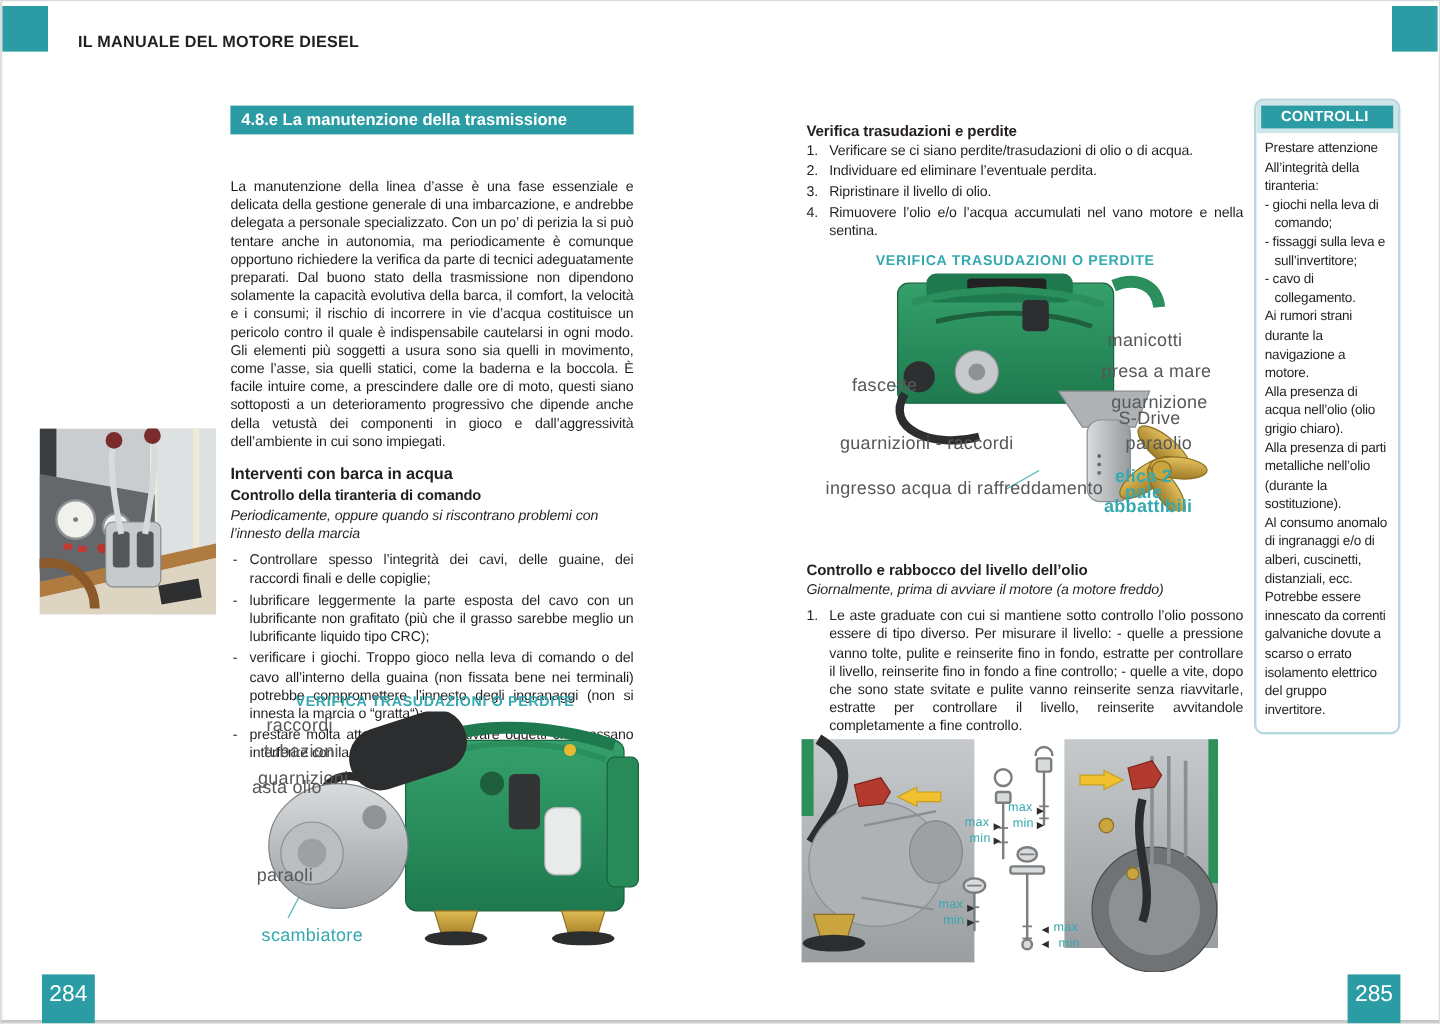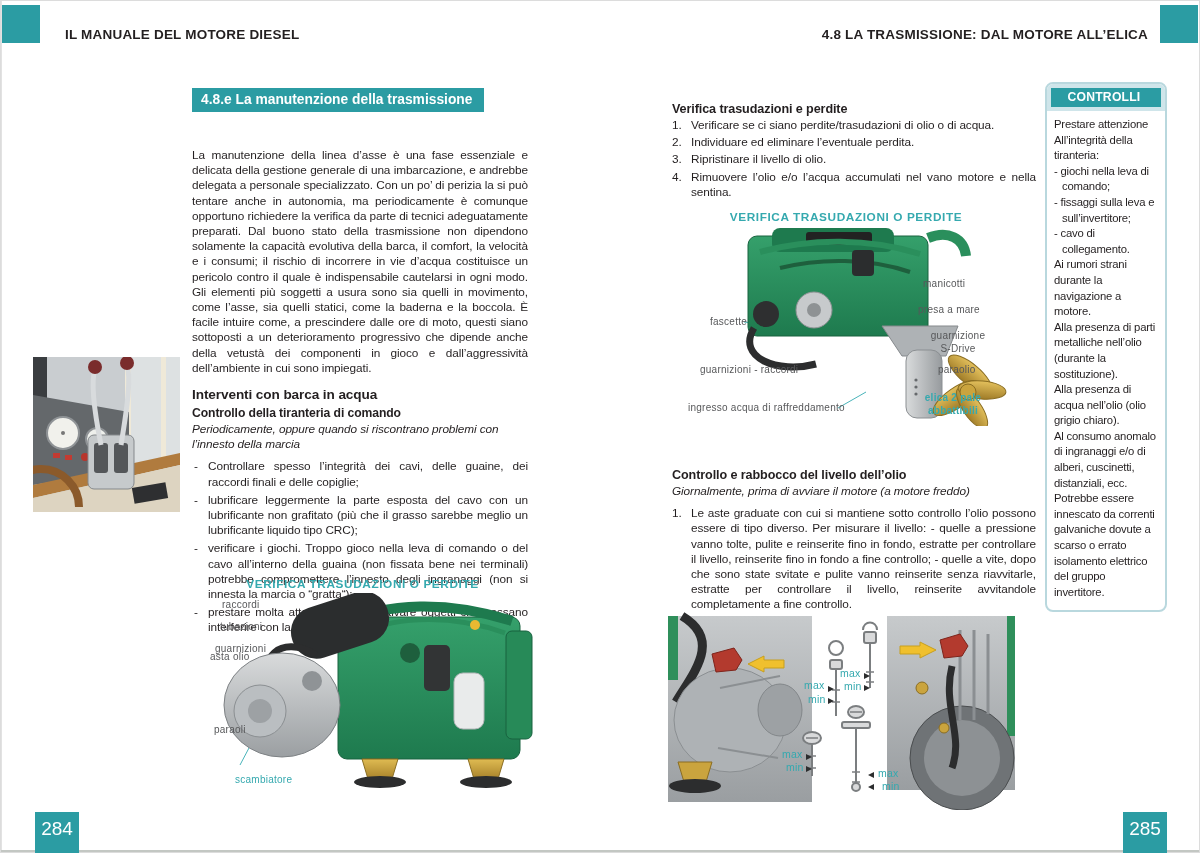--- a/index.html
+++ b/index.html
@@ -3,34 +3,34 @@
 <meta charset="utf-8">
 <style>
   html,body{margin:0;padding:0;background:#e8e8e8;}
   .page{
     position:relative;width:1200px;height:853px;margin:0 auto;background:#ffffff;
     font-family:"Liberation Sans",sans-serif;color:#231f20;overflow:hidden;
     box-shadow:inset 0 0 0 1px #dcdcdc, inset 0 -3px 0 #c3c7c3, inset 2px 0 0 #e2e2e2;
   }
   .teal-sq{position:absolute;width:38px;height:38px;background:#2b9ca3;top:5px;}
   .run-head{position:absolute;top:27px;font-size:13.5px;font-weight:bold;letter-spacing:.2px;color:#231f20;}
-  .sec-head-box{position:absolute;left:192px;top:88px;width:292px;height:24px;background:#2b9ca3;color:#fff;
+  .sec-head-box{position:absolute;left:192px;top:88px;width:336px;height:24px;background:#2b9ca3;color:#fff;
     font-size:13.8px;font-weight:bold;line-height:24px;padding-left:9px;box-sizing:border-box;}
   .col{position:absolute;font-size:11.8px;line-height:15.2px;letter-spacing:-0.1px;text-align:justify;margin-top:24px;}
   .col-left{left:192px;top:124px;width:336px;}
   .col-right{left:672px;top:78px;width:364px;}
   .col-right2{left:672px;top:444px;width:364px;}
   h3.sub{font-size:13.6px;margin:10px 0 2px 0;line-height:17px;letter-spacing:-0.1px;text-align:left;}
   h4.subsub{font-size:12.2px;margin:3px 0 1px 0;line-height:15px;text-align:left;}
   .note{font-style:italic;margin:0 0 7px 0;text-align:left;}
   .li{position:relative;padding-left:16px;margin:0 0 3px 0;}
   .li .marker{position:absolute;left:2px;top:0;}
   .nli{position:relative;padding-left:19px;margin:0 0 2px 0;}
   .nli .num{position:absolute;left:0;top:0;}
-  .hand{font-size:10px;color:#57585a;letter-spacing:.25px;line-height:12.5px;}
+  .hand{font-size:15px;color:#57585a;letter-spacing:.25px;line-height:12.5px;}
   .hand.teal{color:#35a9af;}
   .fig-caption{position:absolute;left:0;right:0;text-align:center;color:#35a9af;
     font-size:11.8px;letter-spacing:.6px;font-weight:bold;}
   .fig{position:absolute;}
   .fig-label{position:absolute;white-space:nowrap;}
   .fig-label.c{text-align:center;white-space:normal;}
   .sidebar{position:absolute;left:1045px;top:82px;width:122px;border:2px solid #b9d8de;border-radius:8px;
     background:#fff;box-sizing:border-box;overflow:hidden;}
   .sidebar .head-zone{background:#cfe5ea;padding:4px 4px 4px 4px;}
   .sidebar .head-bar{background:#2b9ca3;color:#fff;font-weight:bold;font-size:12.2px;text-align:center;
@@ -44,21 +44,20 @@
   svg{display:block;}
 </style>
 </head>
 <body>
 
 <div class="page">
 
   <div class="teal-sq" style="left:2px;"></div>
   <div class="teal-sq" style="right:2px;"></div>
   <div class="run-head" style="left:65px;">IL MANUALE DEL MOTORE DIESEL</div>
-  <div class="run-head" style="right:52px;">4.8 LA TRASMISSIONE: DAL MOTORE ALL’ELICA</div>
 
   <svg class="fig" style="left:33px;top:357px;" width="147" height="155" viewBox="0 0 147 155">
     <rect x="0" y="0" width="147" height="155" fill="#c9cdd0"></rect>
     <rect x="96" y="0" width="51" height="155" fill="#dde1e2"></rect>
     <rect x="92" y="0" width="6" height="155" fill="#efe9d8"></rect>
     <rect x="128" y="0" width="5" height="155" fill="#efe9d8"></rect>
     <rect x="0" y="0" width="14" height="120" fill="#3a3d40"></rect>
     <polygon points="0,38 96,55 96,112 0,128" fill="#64686b"></polygon>
     <circle cx="30" cy="76" r="16" fill="#f1f1ec" stroke="#8f9396" stroke-width="2"></circle>
     <circle cx="30" cy="76" r="2" fill="#777"></circle>
@@ -139,21 +138,21 @@
       <polygon points="142,166 178,166 172,186 148,186" fill="url(#gGold)" stroke="#8a6d22"></polygon>
       <ellipse cx="160" cy="189" rx="26" ry="6" fill="#2c2d2e"></ellipse>
       <polygon points="248,166 284,166 278,186 254,186" fill="url(#gGold)" stroke="#8a6d22"></polygon>
       <ellipse cx="266" cy="189" rx="26" ry="6" fill="#2c2d2e"></ellipse>
     </svg>
     <div class="fig-label hand" style="left:42px;top:22px;">raccordi</div>
     <div class="fig-label hand" style="left:40px;top:44px;">tubazioni</div>
     <div class="fig-label hand" style="left:35px;top:66px;">guarnizioni</div>
     <div class="fig-label hand" style="left:30px;top:74px;">asta olio</div>
     <div class="fig-label hand" style="left:34px;top:147px;">paraoli</div>
-    <div class="fig-label hand teal" style="left:55px;top:197px;">scambiatore</div>
+    <div class="fig-label hand teal" style="left:38px;top:197px;">scambiatore</div>
   </div>
 
   <div class="col col-right">
     <h4 class="subsub" style="margin-top:0;font-size:12.6px;">Verifica trasudazioni e perdite</h4>
     <div class="nli">
       <span class="num">1.</span>
       <span>Verificare se ci siano perdite/trasudazioni di olio o di acqua.</span>
     </div>
     <div class="nli">
       <span class="num">2.</span>
@@ -338,22 +337,22 @@
     <div class="head-zone">
       <div class="head-bar">CONTROLLI</div>
     </div>
     <div class="body">
       <p class="s-line">Prestare attenzione</p>
       <p class="s-line">All’integrità della tiranteria:</p>
       <p class="s-line hang">- giochi nella leva di comando;</p>
       <p class="s-line hang">- fissaggi sulla leva e sull’invertitore;</p>
       <p class="s-line hang">- cavo di collegamento.</p>
       <p class="s-line">Ai rumori strani durante la navigazione a motore.</p>
+      <p class="s-line">Alla presenza di acqua nell’olio (olio grigio chiaro).</p>
       <p class="s-line">Alla presenza di parti metalliche nell’olio (durante la sostituzione).</p>
-      <p class="s-line">Alla presenza di acqua nell’olio (olio grigio chiaro).</p>
       <p class="s-line">Al consumo anomalo di ingranaggi e/o di alberi, cuscinetti, distanziali, ecc. Potrebbe essere innescato da correnti galvaniche dovute a scarso o errato isolamento elettrico del gruppo invertitore.</p>
     </div>
   </div>
 
   <div class="pageno" style="left:35px;">284</div>
   <div class="pageno" style="left:1123px;">285</div>
 
 </div>
 
 </body></html>

